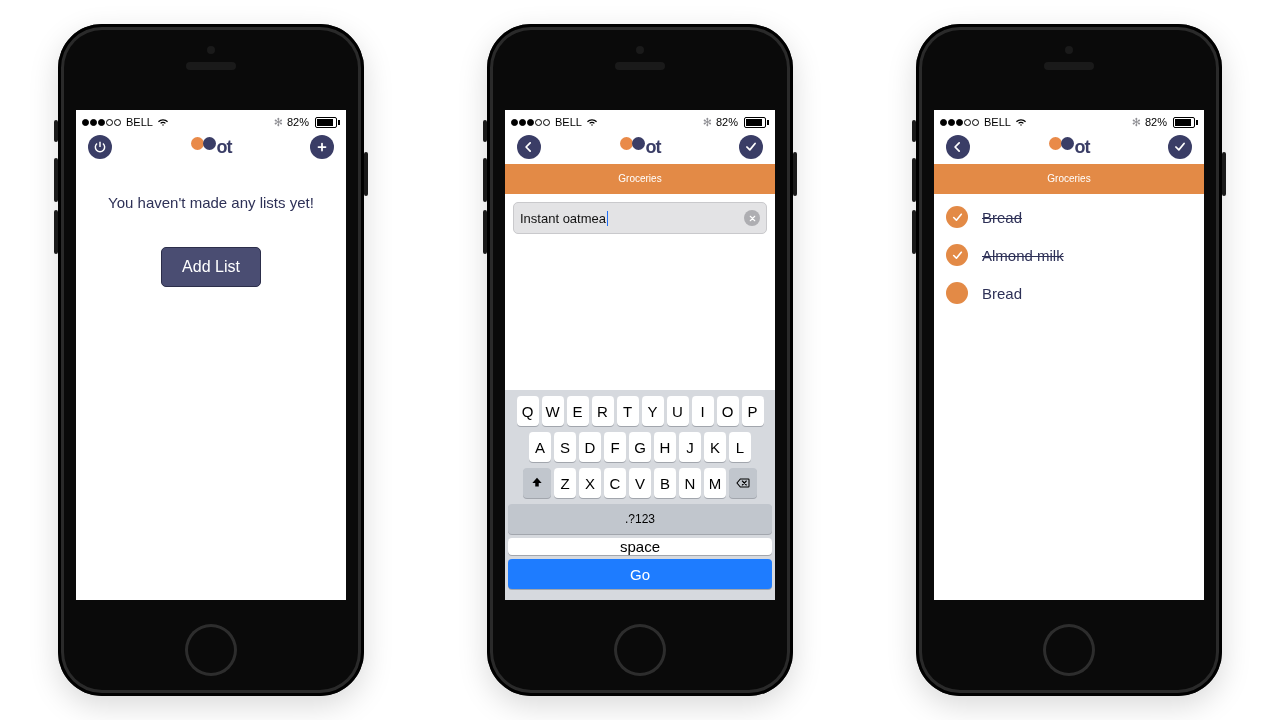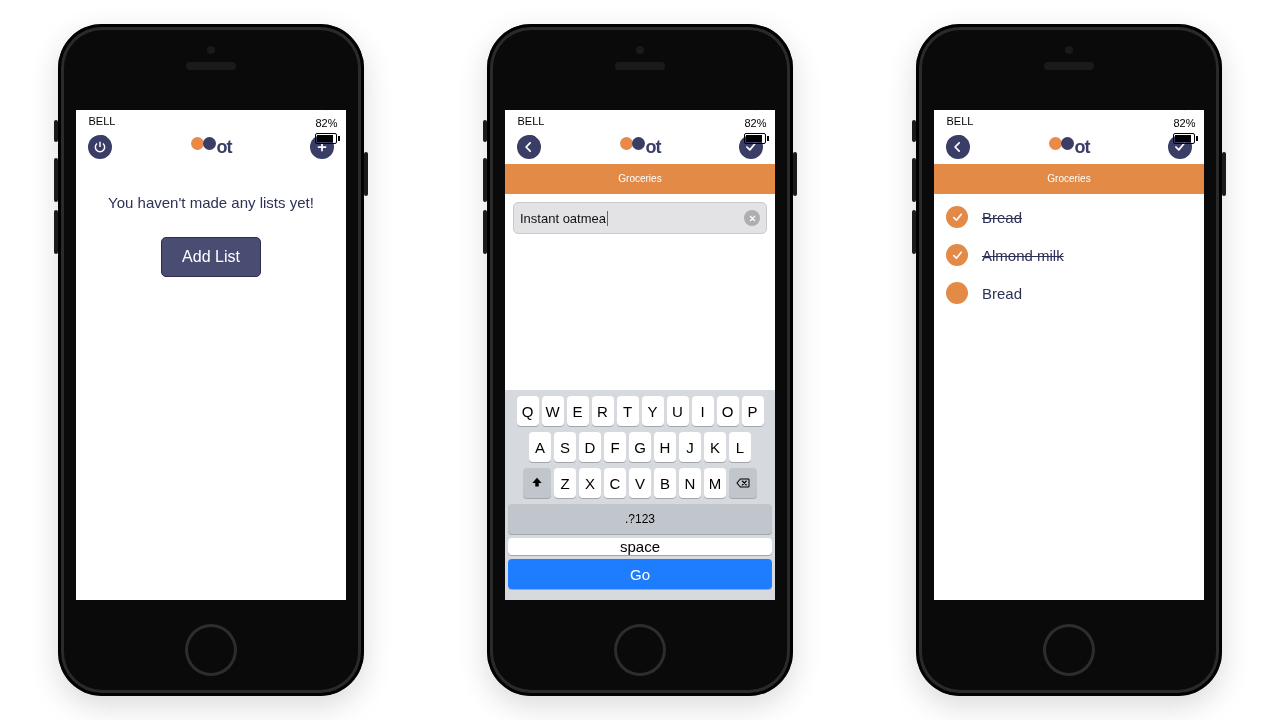--- a/index.html
+++ b/index.html
@@ -19,35 +19,35 @@
   .earpiece{position:absolute;top:38px;left:50%;transform:translateX(-50%);width:50px;height:8px;
             background:#1a1a1a;border-radius:4px;}
   .camdot{position:absolute;top:22px;left:50%;transform:translateX(-50%);width:8px;height:8px;
           border-radius:50%;background:#1a1a1a;}
   .home{position:absolute;bottom:20px;left:50%;transform:translateX(-50%);
         width:52px;height:52px;border-radius:50%;background:#0a0a0a;box-shadow:inset 0 0 0 3px #2d2d2d;}
   .screen{position:absolute;top:86px;left:18px;right:18px;bottom:96px;background:#fff;overflow:hidden;}
   
   .status{height:16px;padding:4px 6px 0;display:flex;justify-content:space-between;align-items:center;
           font-size:11px;color:#000;}
-  .status .left,.status .right{display:flex;align-items:center;gap:4px;flex-direction:column;}
+  .status .left,.status .right{display:flex;align-items:center;gap:4px;}
   .dots span{display:inline-block;width:5px;height:5px;border-radius:50%;border:1px solid #000;margin-right:1px;}
   .dots span.f{background:#000;}
   
   .nav{height:34px;display:flex;align-items:center;justify-content:space-between;padding:0 12px;}
   .nav .circlebtn{width:24px;height:24px;border-radius:50%;background:#3a3d66;display:flex;align-items:center;justify-content:center;}
   .nav .circlebtn svg{width:14px;height:14px;}
   .logo{display:flex;align-items:flex-start;gap:1px;font-weight:800;color:#3a3d66;font-size:18px;letter-spacing:-1px;}
   .logo .o{display:inline-block;width:13px;height:13px;border-radius:50%;}
   .logo .o1{background:#e98a49;}
   .logo .o2{background:#3a3d66;margin-left:-2px;}
   
   .content{position:absolute;top:54px;left:0;right:0;bottom:0;}
   .empty-msg{text-align:center;color:#2e3157;font-size:15px;margin-top:30px;}
-  .addbtn{display:block;margin:26px auto 0;background:#4a4d72;color:#fff;font-size:16px;
+  .addbtn{display:block;margin:36px auto 0;background:#4a4d72;color:#fff;font-size:16px;
           padding:10px 20px;border:1px solid #2c2e4a;border-radius:5px;}
   .cathdr{background:#e38a46;color:#fff;text-align:center;font-size:10px;line-height:30px;height:30px;}
   .inputwrap{padding:8px 8px;}
   .input{display:flex;align-items:center;height:30px;background:#e3e3e5;border:1px solid #c9c9cc;
          border-radius:5px;padding:0 6px;}
   .input .txt{flex:1;font-size:13px;color:#111;}
   .input .cursor{display:inline-block;width:1px;height:15px;background:#1e6df6;margin-left:1px;vertical-align:-3px;}
   .input .clear{width:16px;height:16px;border-radius:50%;background:#aeaeb2;display:flex;
                align-items:center;justify-content:center;color:#fff;font-size:11px;}
   

